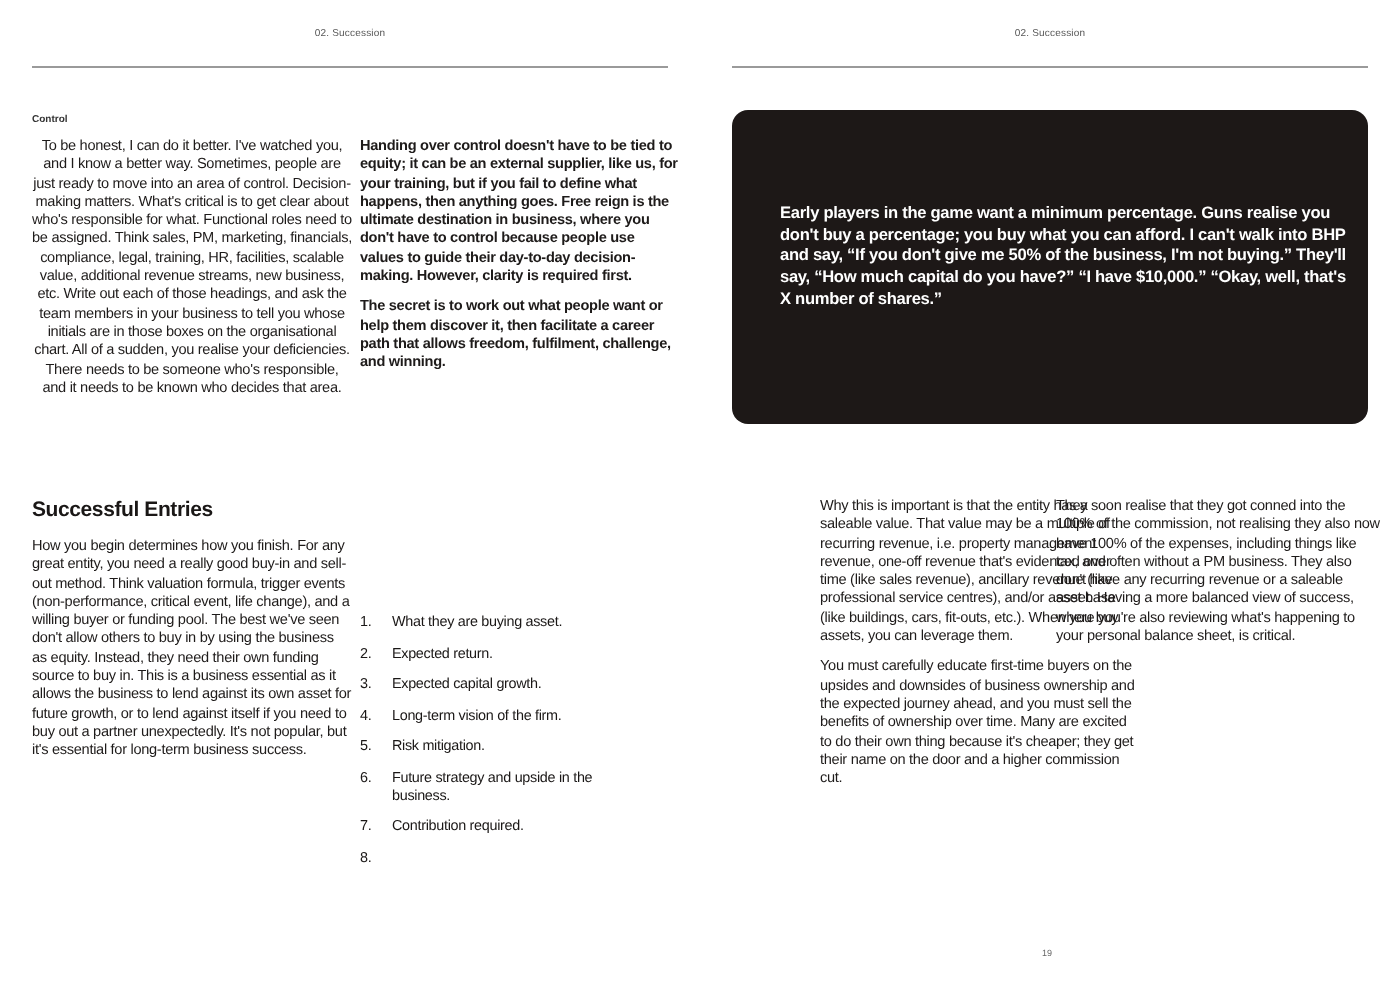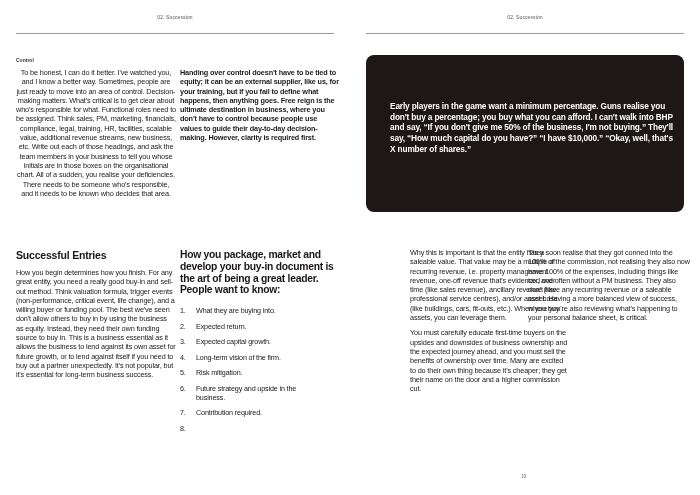--- a/index.html
+++ b/index.html
@@ -34,33 +34,33 @@
   <div class="rule"></div>
 
   <div class="label" style="top:57px; left:16px;">Control</div>
 
   <div class="body" style="top:68px; left:16px; width:160px;text-align:center;">
     <p>To be honest, I can do it better. I've watched you, and I know a better way. Sometimes, people are just ready to move into an area of control. Decision-making matters. What's critical is to get clear about who's responsible for what. Functional roles need to be assigned. Think sales, PM, marketing, financials, compliance, legal, training, HR, facilities, scalable value, additional revenue streams, new business, etc. Write out each of those headings, and ask the team members in your business to tell you whose initials are in those boxes on the organisational chart. All of a sudden, you realise your deficiencies. There needs to be someone who's responsible, and it needs to be known who decides that area.</p>
   </div>
 
   <div class="body" style="top:68px; left:180px; width:160px;font-weight:bold;">
     <p>Handing over control doesn't have to be tied to equity; it can be an external supplier, like us, for your training, but if you fail to define what happens, then anything goes. Free reign is the ultimate destination in business, where you don't have to control because people use values to guide their day-to-day decision-making. However, clarity is required first.</p>
+    <p>The secret is to work out what people want or help them discover it, then facilitate a career path that allows freedom, fulfilment, challenge, and winning.</p>
   </div>
 
   <div class="h2" style="top:249px; left:16px;">Successful Entries</div>
   <div class="body" style="top:268px; left:16px; width:160px;">
     <p>How you begin determines how you finish. For any great entity, you need a really good buy-in and sell-out method. Think valuation formula, trigger events (non-performance, critical event, life change), and a willing buyer or funding pool. The best we've seen don't allow others to buy in by using the business as equity. Instead, they need their own funding source to buy in. This is a business essential as it allows the business to lend against its own asset for future growth, or to lend against itself if you need to buy out a partner unexpectedly. It's not popular, but it's essential for long-term business success.</p>
   </div>
 
-  <div class="h3" style="top:249px; left:180px; width:160px;">How you package, market and develop your buy-in document is the art of being a great leader. People want to know:</div>
 
   <ol class="list" style="top:306px; left:180px;">
     <li>
         <span class="num">1.</span>
-        <span class="txt">What they are buying into.</span>
+        <span class="txt">What they are buying asset.</span>
       </li>
     <li>
         <span class="num">2.</span>
         <span class="txt">Expected return.</span>
       </li>
     <li>
         <span class="num">3.</span>
         <span class="txt">Expected capital growth.</span>
       </li>
     <li>

